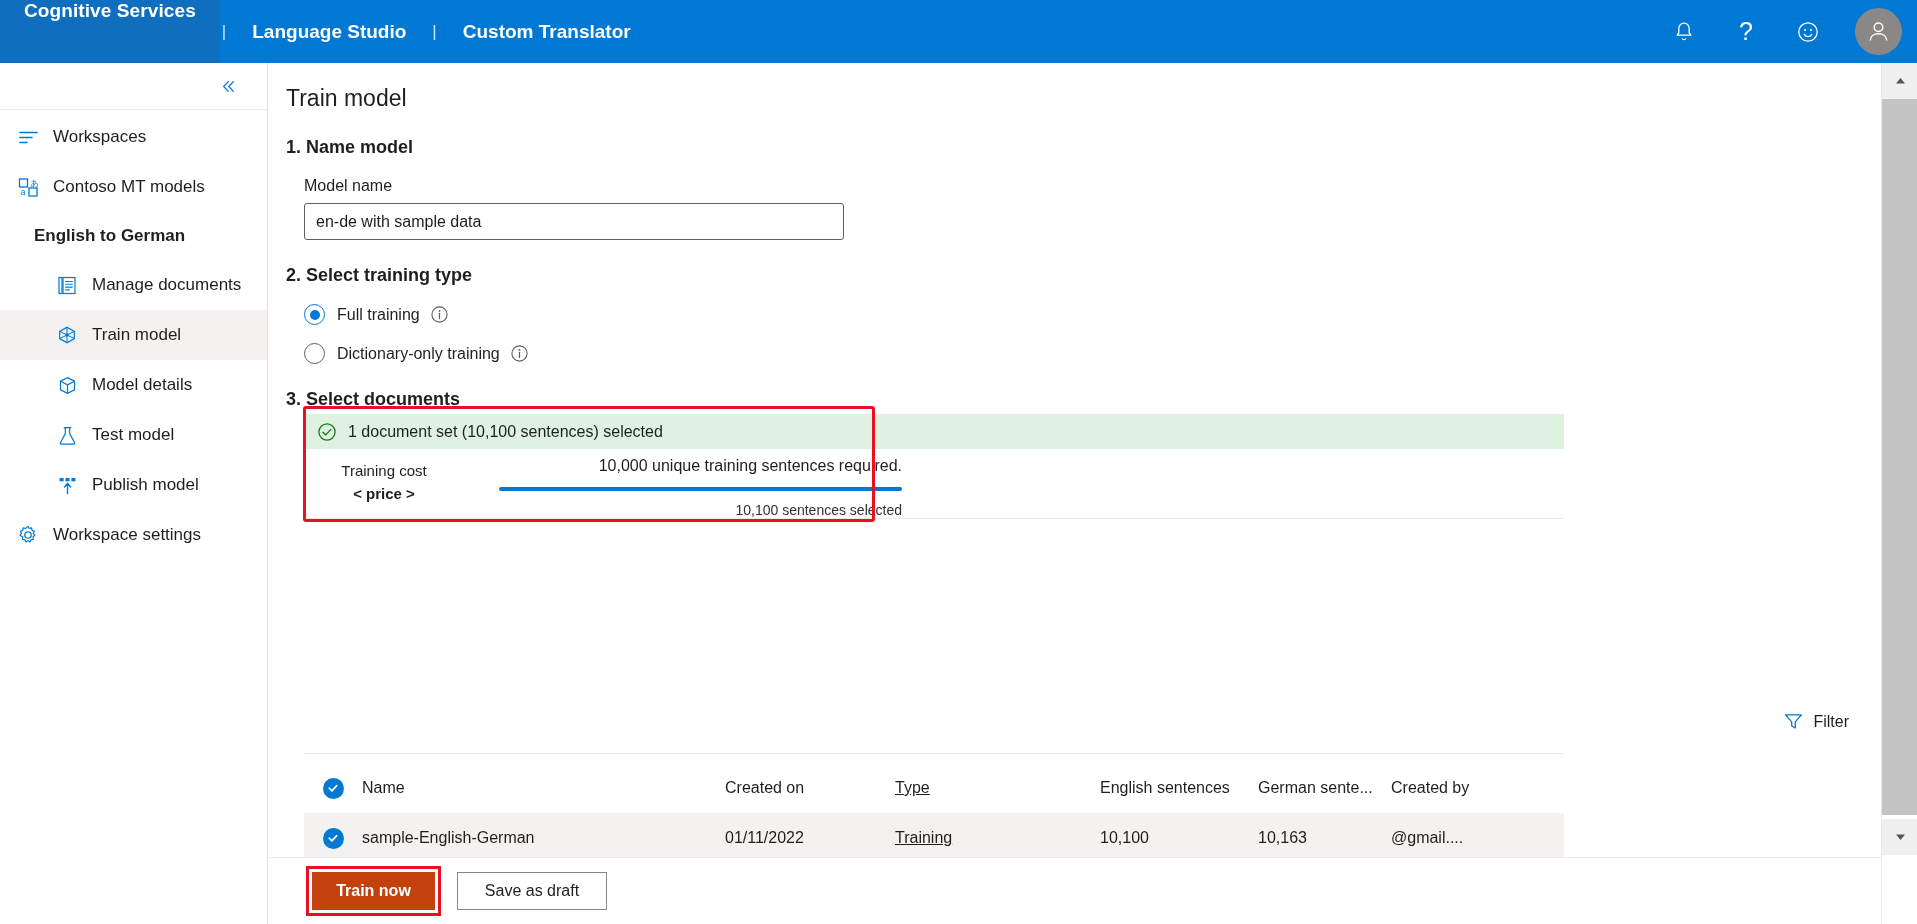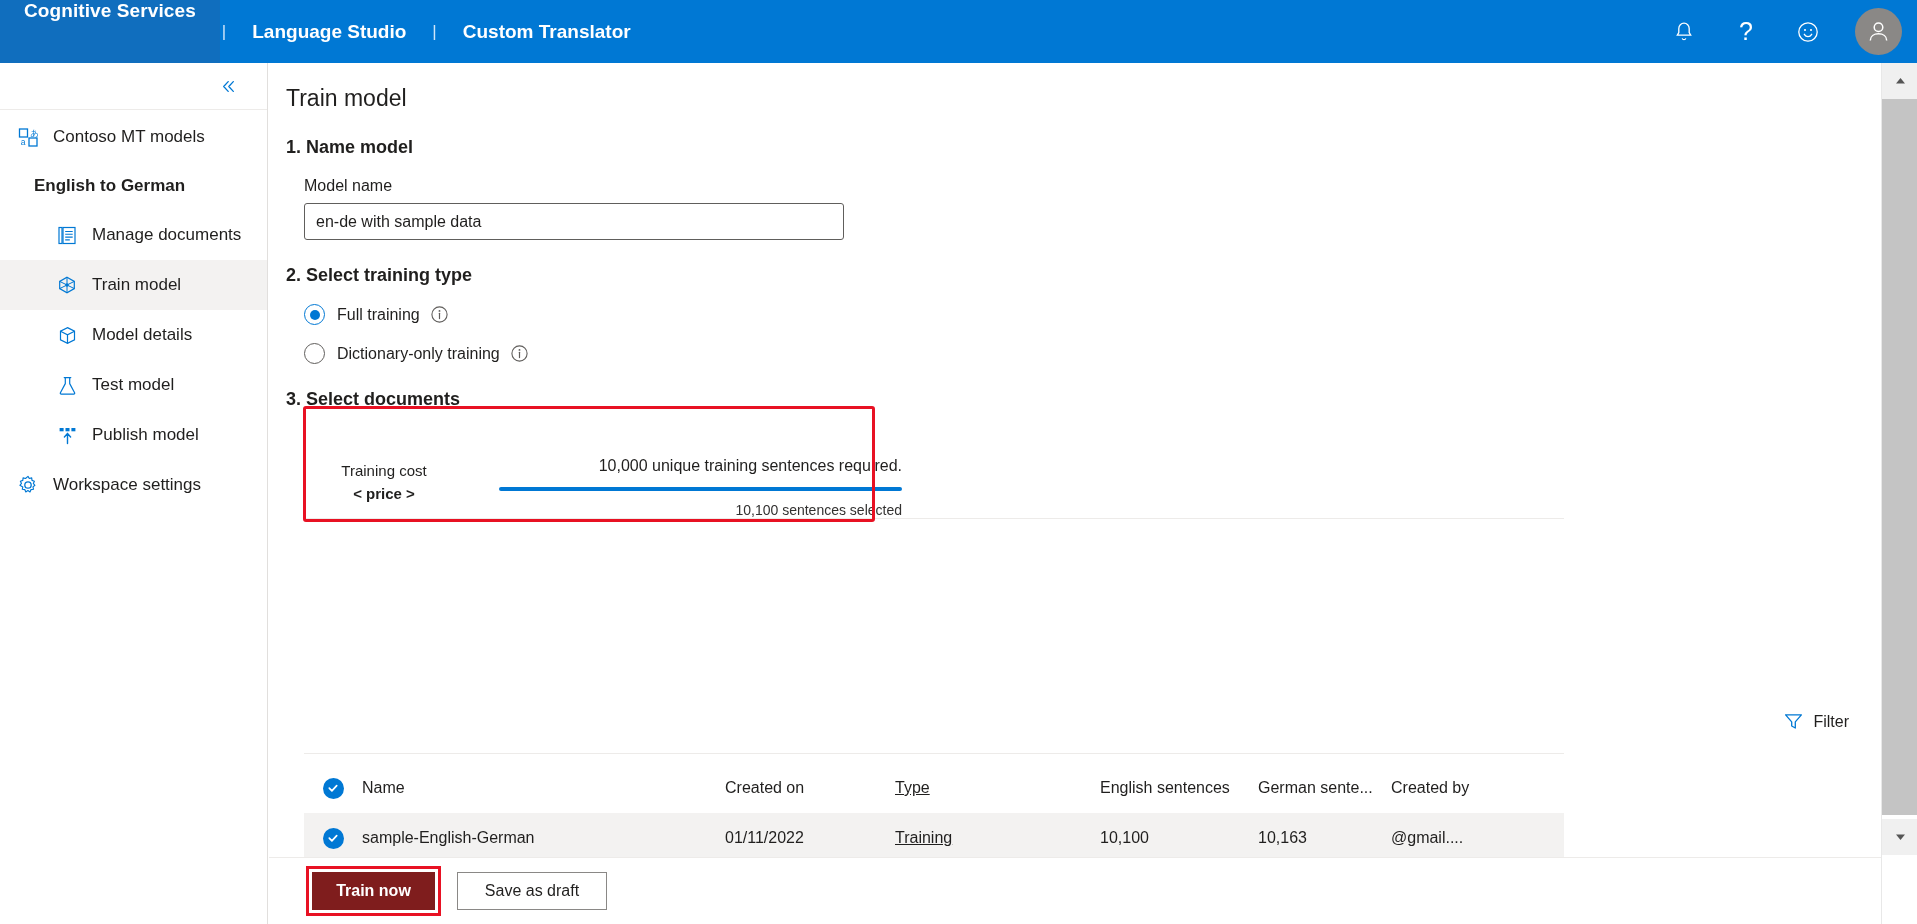--- a/index.html
+++ b/index.html
@@ -169,21 +169,21 @@
     display: flex; align-items: center; justify-content: center; cursor: pointer;
   }
 
   
   .footer {
     position: absolute; left: 0; bottom: 0; width: 1612px; height: 67px;
     background: #ffffff; border-top: 1px solid #edebe9;
     display: flex; align-items: center; padding-left: 37px; gap: 16px;
   }
   .btn-primary {
-    background: #7f1d1d; color: #ffffff; border: none; height: 38px;
+    background: #c2410c; color: #ffffff; border: none; height: 38px;
     min-width: 123px; font-size: 16px; font-weight: 600; cursor: pointer;
     font-family: "Liberation Sans", sans-serif; padding: 0 18px;
   }
   .btn-primary-wrap {
     border: 3px solid #e81123; padding: 3px; display: inline-block;
     line-height: 0;
   }
   .btn-secondary {
     background: #ffffff; color: #201f1e; border: 1px solid #8a8886;
     height: 38px; min-width: 150px; font-size: 16px; cursor: pointer;
@@ -256,20 +256,28 @@
 
   <div class="sidebar">
     <div class="sidebar-collapse">
       <svg width="17" height="17" viewBox="0 0 17 17" fill="none">
         <path d="M8.2 3.6L3.7 8.5l4.5 4.9M13.3 3.6L8.8 8.5l4.5 4.9" stroke="#0078d4" stroke-width="1.3" fill="none" stroke-linecap="round" stroke-linejoin="round"></path>
       </svg>
     </div>
 
     <div class="nav-gap"></div>
 
+    <div class="nav-item">
+      <span class="nav-ico">
+        <svg width="21" height="21" viewBox="0 0 21 21" fill="none">
+          <path d="M2 5.5h17M2 10.5h12M2 15.5h7" stroke="#0078d4" stroke-width="1.6" stroke-linecap="round"></path>
+        </svg>
+      </span>
+      <span>Workspaces</span>
+    </div>
 
     <div class="nav-item">
       <span class="nav-ico">
         <svg width="21" height="21" viewBox="0 0 21 21" fill="none">
           <rect x="1.5" y="2" width="8" height="8" stroke="#0078d4" stroke-width="1.3" fill="none"></rect>
           <rect x="11" y="11" width="8" height="8" stroke="#0078d4" stroke-width="1.3" fill="none"></rect>
           <text x="2.7" y="18" font-size="8.5" fill="#0078d4" font-family="Liberation Sans, sans-serif">a</text>
           <text x="12.2" y="9" font-size="8.5" fill="#0078d4" font-family="Liberation Sans, sans-serif">あ</text>
         </svg>
       </span>
@@ -379,20 +387,27 @@
           <circle cx="9.5" cy="9.5" r="7.6" stroke="#605e5c" stroke-width="1.1" fill="none"></circle>
           <circle cx="9.5" cy="5.9" r="0.95" fill="#605e5c"></circle>
           <path d="M9.5 8.3v5.3" stroke="#605e5c" stroke-width="1.2" stroke-linecap="round"></path>
         </svg>
       </span>
     </div>
 
     
     <div class="step-head">3. Select documents</div>
 
+    <div class="doc-banner">
+      <svg width="20" height="20" viewBox="0 0 20 20" fill="none">
+        <circle cx="10" cy="10" r="8.1" stroke="#107c10" stroke-width="1.25" fill="none"></circle>
+        <path d="M6 10.2l2.7 2.7 5.3-5.5" stroke="#107c10" stroke-width="1.35" fill="none" stroke-linecap="round" stroke-linejoin="round"></path>
+      </svg>
+      <span class="ban-text">1 document set (10,100 sentences) selected</span>
+    </div>
 
     <div class="cost-panel">
       <div class="cost-left">
         <div class="cost-label">Training cost</div>
         <div class="cost-value">&lt; price &gt;</div>
       </div>
       <div class="cost-right">
         <div class="req-text">10,000 unique training sentences required.</div>
         <div class="progress-track">
           <div class="progress-fill"></div>

